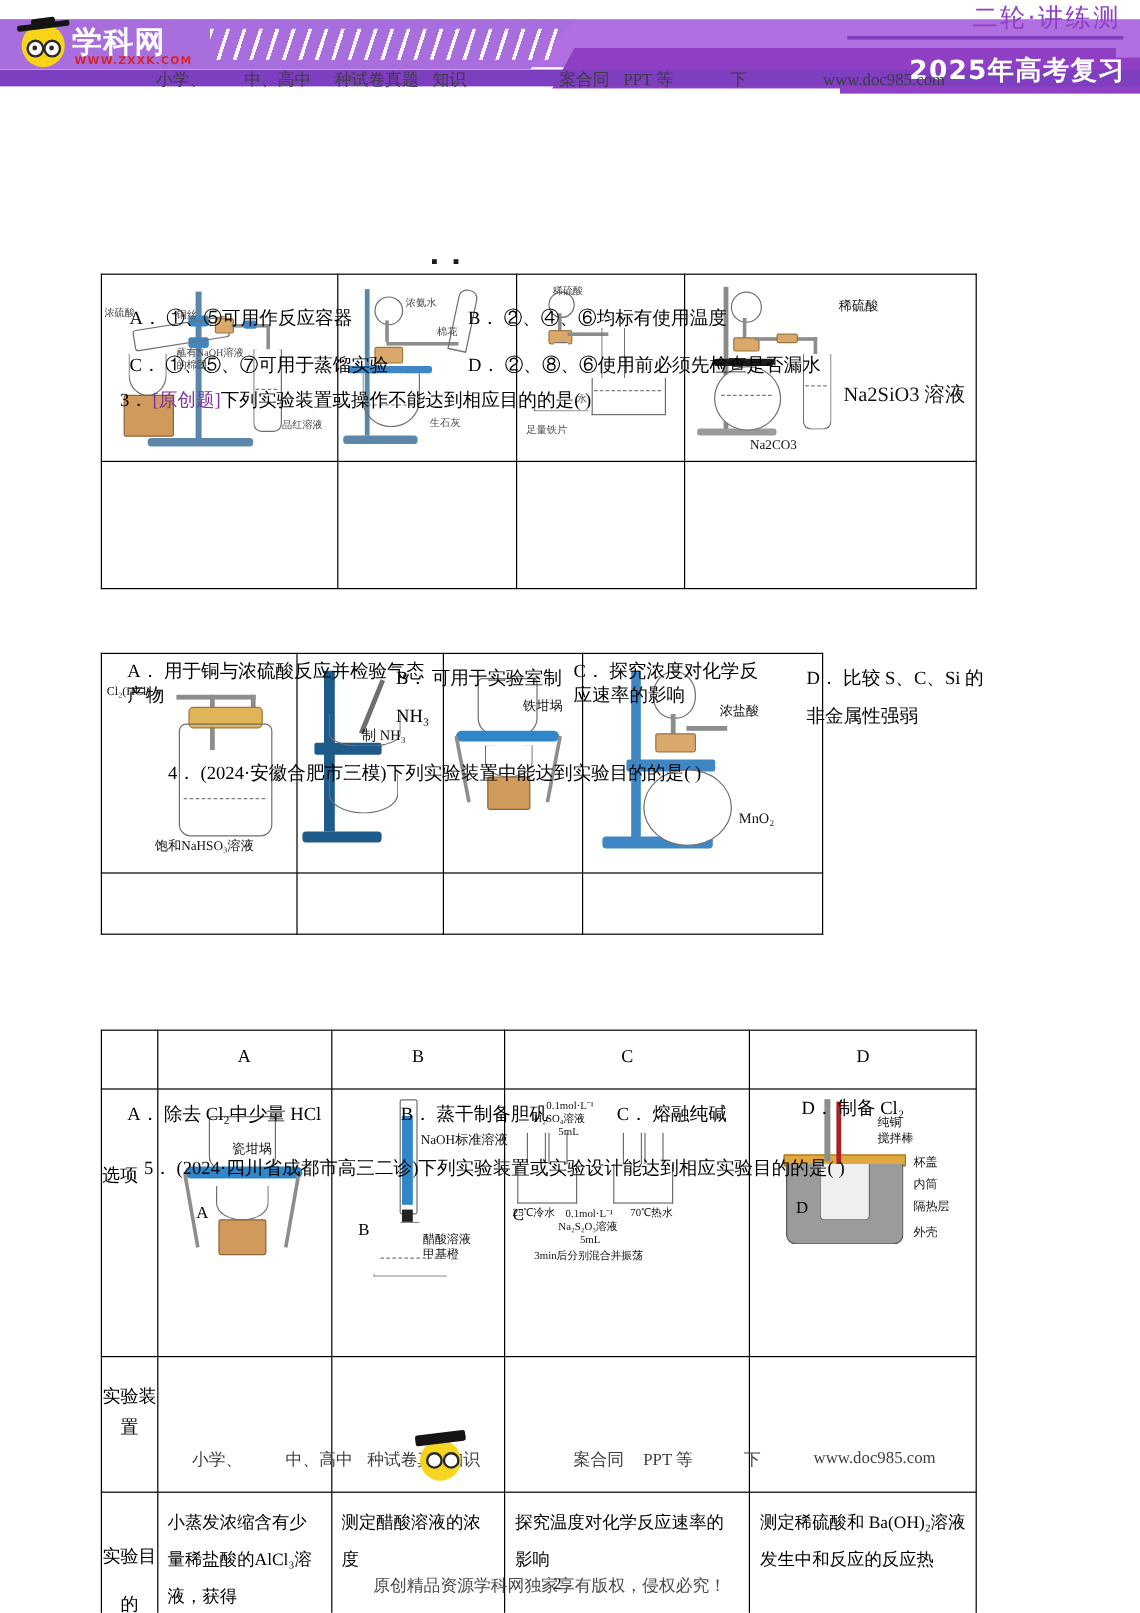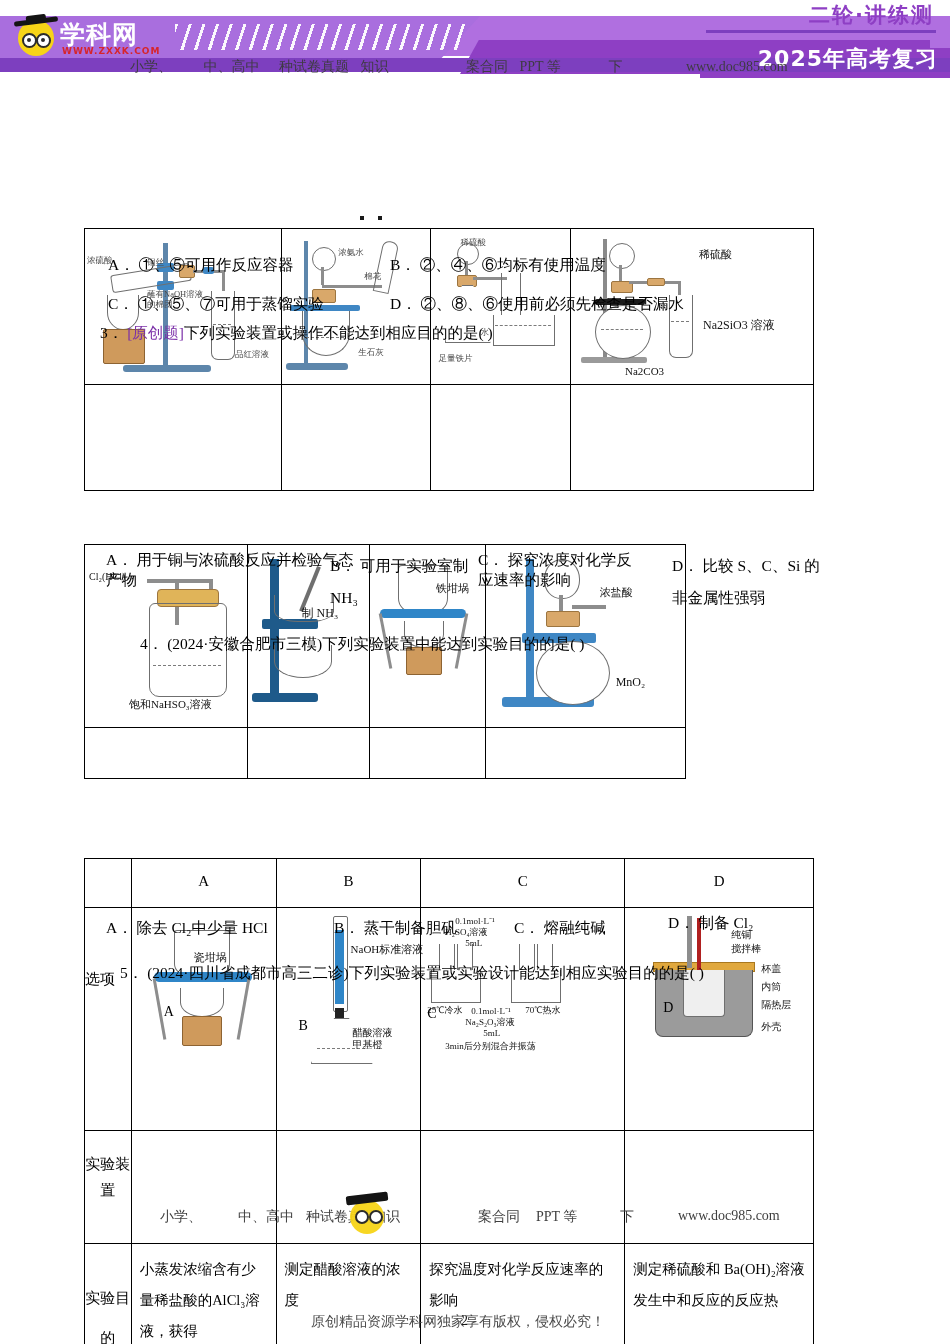--- a/index.html
+++ b/index.html
@@ -36,21 +36,21 @@
   .logo-cap{position:absolute;left:0px;top:1px;width:44px;height:11px;}
   .logo-cap:before{content:"";position:absolute;left:0;top:4px;width:44px;height:5px;background:#141414;border-radius:2px;transform:rotate(-7deg);}
   .logo-cap:after{content:"";position:absolute;left:12px;top:0px;width:20px;height:8px;background:#141414;border-radius:2px 2px 0 0;transform:rotate(-7deg);}
   .logo-eye{position:absolute;top:19px;width:11px;height:11px;border:2px solid #2b2b2b;border-radius:50%;background:#fff;}
   .logo-eye.l{left:8px;}
   .logo-eye.r{left:22px;}
   .logo-eye i{position:absolute;left:3px;top:3px;width:4px;height:4px;border-radius:50%;background:#2b2b2b;display:block;}
   .logo-text{position:absolute;left:46px;top:4px;font-family:"DejaVu Sans",sans-serif;font-size:25px;font-weight:bold;color:#fff;letter-spacing:1px;}
   .logo-url{position:absolute;left:48px;top:32px;font-family:"DejaVu Sans",sans-serif;font-size:9px;font-weight:bold;color:#d7252b;letter-spacing:1px;}
 
-  .hdr-t1{position:absolute;right:16px;top:1px;font-family:"DejaVu Sans",sans-serif;font-size:21px;font-weight:bold;color:#8e3fc4;letter-spacing:2px;}
+  .hdr-t1{position:absolute;right:16px;top:1px;font-family:"DejaVu Sans",sans-serif;font-size:21px;font-weight:normal;color:#8e3fc4;letter-spacing:2px;}
   .hdr-rule{position:absolute;right:14px;top:30px;width:230px;height:3px;background:#7d3fbf;}
   .hdr-t2{position:absolute;right:12px;top:44px;font-family:"DejaVu Sans",sans-serif;font-size:22px;font-weight:bold;color:#ffffff;letter-spacing:1px;}
 
   .hdr-ghost{
     position:absolute;left:130px;top:58px;width:720px;height:22px;
     font-size:14px;color:#3a3a3a;white-space:nowrap;opacity:.92;
   }
   .hdr-ghost span{display:inline-block;}
 
   
@@ -202,21 +202,21 @@
         <div class="cork" style="left:40px;top:52px;width:20px;height:10px"></div>
         <div class="pipe" style="left:58px;top:52px;width:52px;height:3px"></div>
         <div class="cork" style="left:76px;top:49px;width:16px;height:6px"></div>
         <div class="pipe" style="left:107px;top:52px;width:3px;height:22px"></div>
         <div class="clampk dark" style="left:24px;top:70px;width:50px;height:6px"></div>
         <div class="flask-round" style="left:24px;top:76px;width:54px;height:52px"></div>
         <div class="liquid-dash" style="left:30px;top:100px;width:42px"></div>
         <div class="tube" style="left:98px;top:66px;width:22px;height:62px"></div>
         <div class="liquid-dash" style="left:100px;top:92px;width:18px"></div>
         <div class="lbl dk" style="left:128px;top:18px;font-size:11px">稀硫酸</div>
-        <div class="lbl dk" style="left:132px;top:88px;font-size:12px">Na2SiO3 溶液</div>
+        <div class="lbl dk" style="left:132px;top:88px;font-size:17px">Na2SiO3 溶液</div>
         <div class="lbl dk" style="left:54px;top:136px;font-size:11px">Na2CO3</div>
       </div>
     </td>
   </tr>
   <tr>
     <td style="height:105px"></td>
     <td></td>
     <td></td>
     <td></td>
   </tr>

